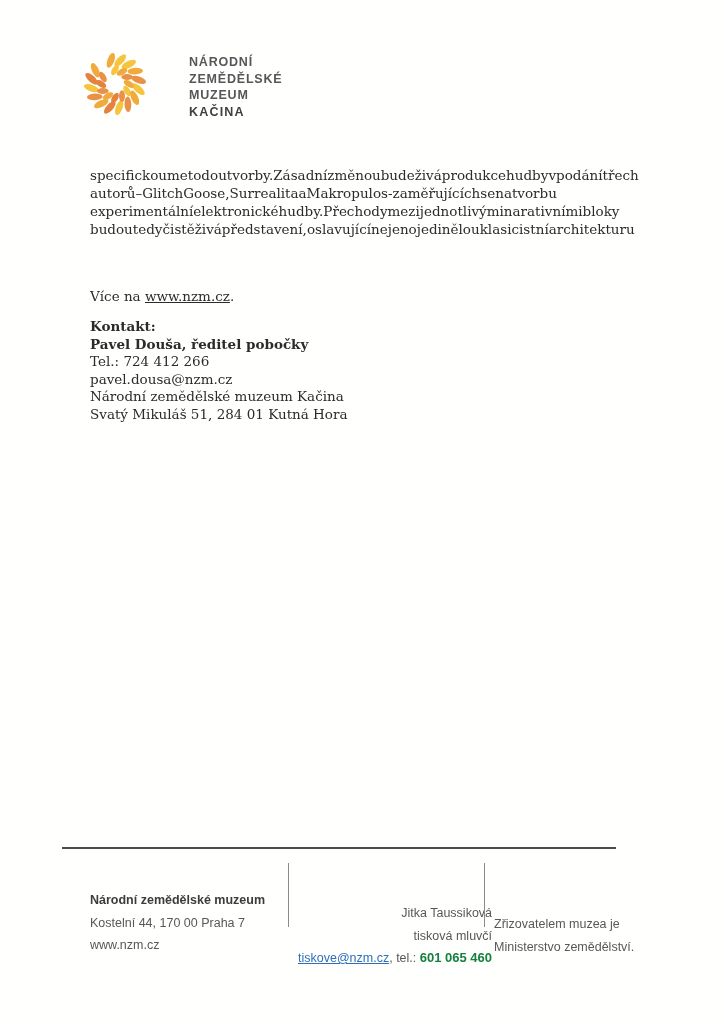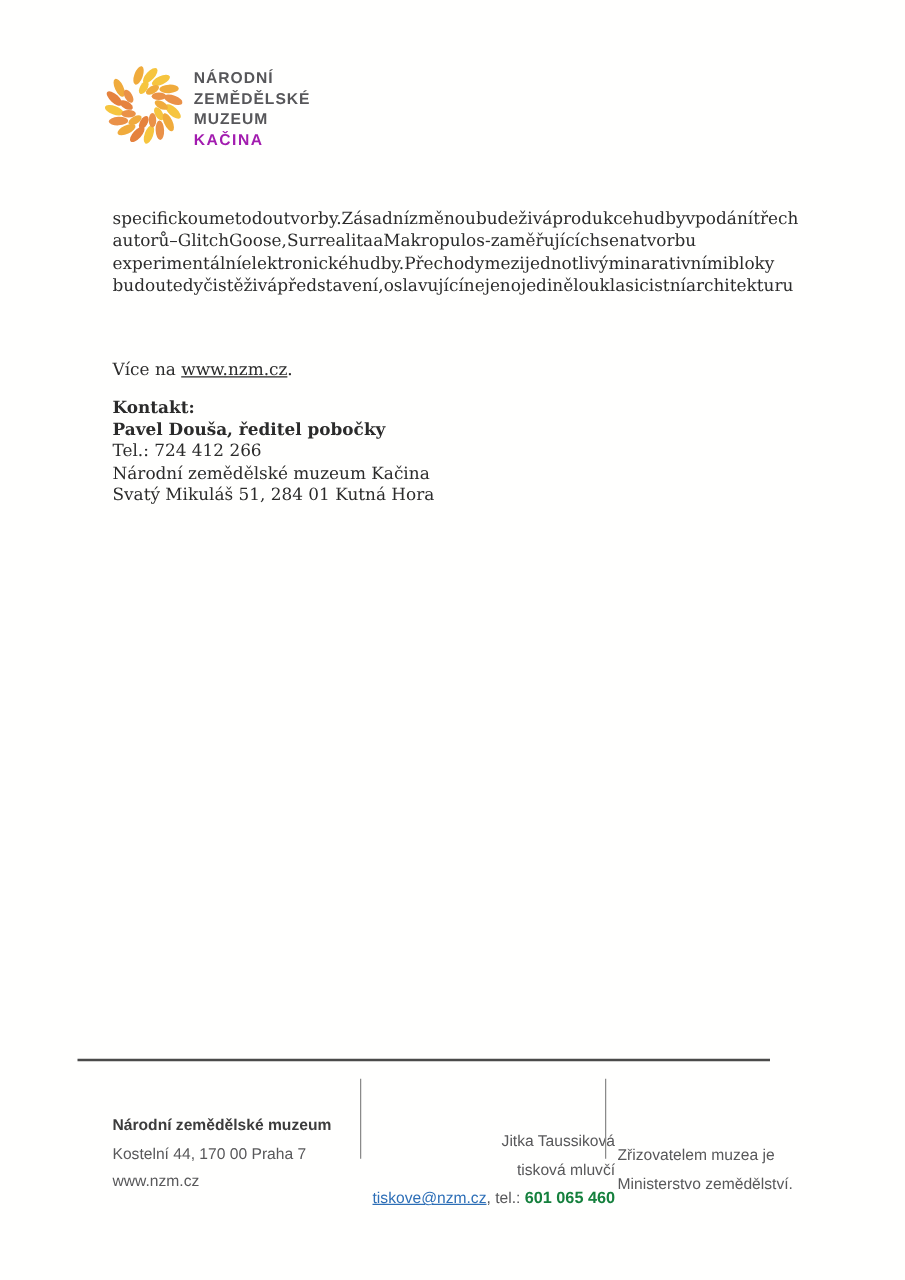--- a/index.html
+++ b/index.html
@@ -4,21 +4,21 @@
 <style>
   html,body{margin:0;padding:0;background:#e8e8e8;}
   .page{
     position:relative;
     width:724px;height:1024px;
     background:#fffffe;
     overflow:hidden;
     font-family:"Liberation Sans",sans-serif;
   }
   
-  .logo{position:absolute;left:84px;top:46px;display:flex;align-items:flex-start;}
+  .logo{position:absolute;left:84px;top:46px;display:flex;align-items:flex-start;gap:34px;}
   .logo-icon{width:62px;height:76px;flex:0 0 auto;}
   .logo-text{margin-left:9px;margin-top:8px;font-weight:bold;font-size:12.5px;line-height:16.5px;letter-spacing:.8px;color:#57575a;}
   .logo-text .kacina{letter-spacing:1.2px;}
   
   .bodytext{
     position:absolute;left:90px;top:166px;width:556px;
     font-family:"DejaVu Serif","Liberation Serif",serif;
     font-size:13.5px;line-height:18px;color:#2b2b2b;
   }
   .jline{display:flex;justify-content:flex-start;white-space:nowrap;}
@@ -84,21 +84,21 @@
         <ellipse cx="0" cy="-24" rx="3.4" ry="7.8" transform="translate(31,38) rotate(192.5) rotate(30 0 -24)"></ellipse>
         <ellipse cx="0" cy="-24" rx="3.4" ry="7.8" transform="translate(31,38) rotate(282.5) rotate(30 0 -24)"></ellipse>
         <ellipse cx="0" cy="-14" rx="3" ry="5.8" transform="translate(31,38) rotate(180) rotate(30 0 -14)"></ellipse>
         <ellipse cx="0" cy="-14" rx="3" ry="5.8" transform="translate(31,38) rotate(270) rotate(30 0 -14)"></ellipse>
       </g>
     </svg>
     <div class="logo-text">
       <div>NÁRODNÍ</div>
       <div>ZEMĚDĚLSKÉ</div>
       <div>MUZEUM</div>
-      <div class="kacina" style="color:#a21caf;">KAČINA</div>
+      <div class="kacina" style="color:#404040;">KAČINA</div>
     </div>
   </div>
 
   <div class="bodytext">
     <div class="jline">
         <span>specifickou</span>
         <span>metodou</span>
         <span>tvorby.</span>
         <span>Zásadní</span>
         <span>změnou</span>
@@ -144,20 +144,21 @@
   </div>
 
   <div class="more">
     <span>Více na </span><span class="ul">www.nzm.cz</span><span>.</span>
   </div>
 
   <div class="contact">
     <div class="b">Kontakt:</div>
     <div class="b">Pavel Douša, ředitel pobočky</div>
     <div>Tel.: 724 412 266</div>
+    <div>pavel.dousa@nzm.cz</div>
     <div>Národní zemědělské muzeum Kačina</div>
     <div>Svatý Mikuláš 51, 284 01 Kutná Hora</div>
   </div>
 
   <div class="footer-rule"></div>
 
   <div class="fcol fcol1">
     <div class="fb">Národní zemědělské muzeum</div>
     <div>Kostelní 44, 170 00 Praha 7</div>
     <div>www.nzm.cz</div>

